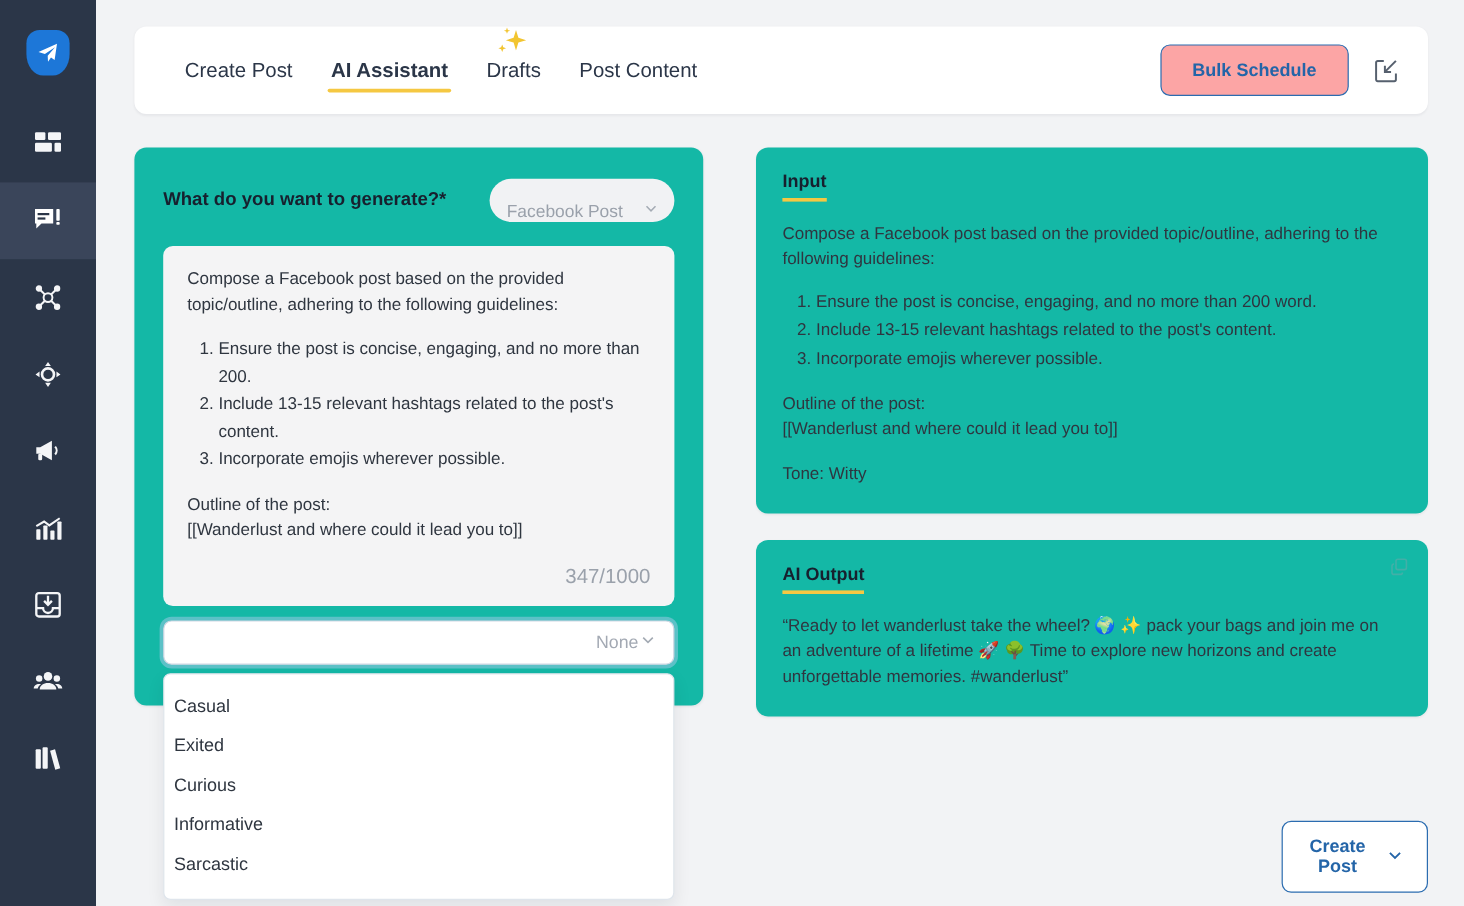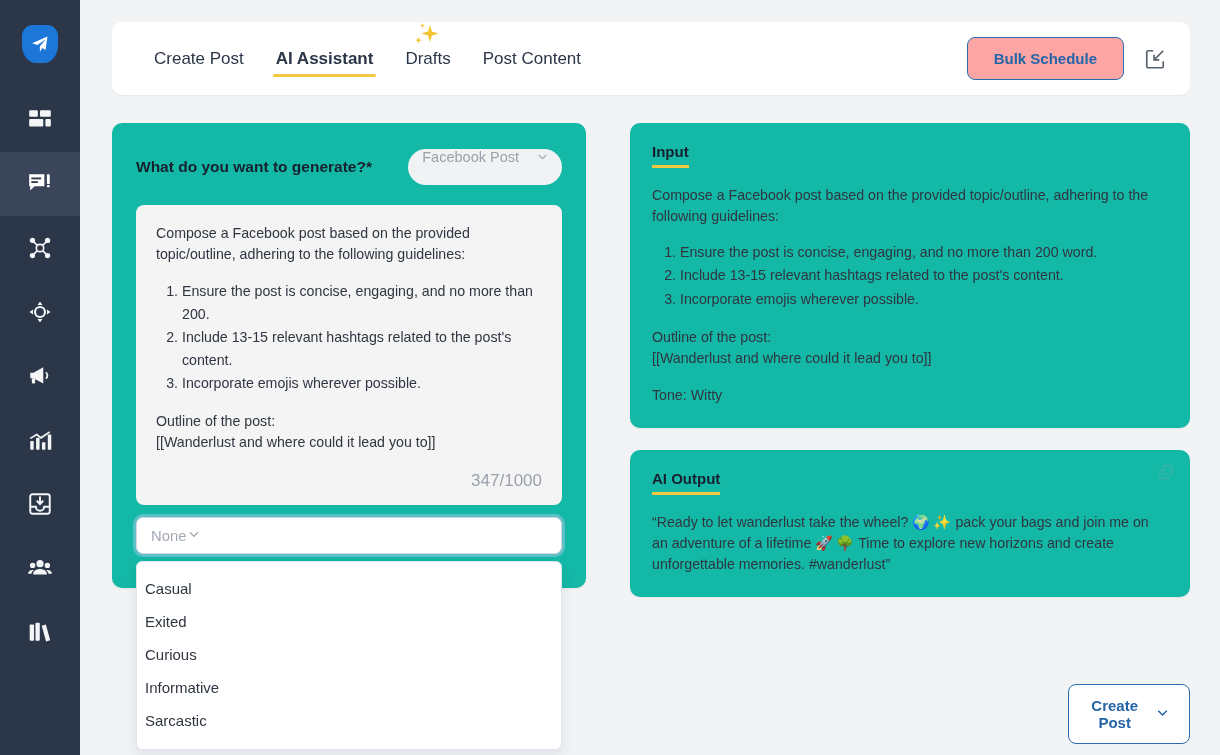--- a/index.html
+++ b/index.html
@@ -97,21 +97,21 @@
 
   .left-card { padding: 26px 24px 34px 24px; min-height: 450px; }
 
   .row-gen { display: flex; align-items: center; justify-content: space-between; }
   .gen-label { font-size: 15.5px; font-weight: bold; color: #17202e; }
   .gen-select {
     background: #f1f2f4;
     border-radius: 18px;
     height: 36px;
     min-width: 150px;
-    display: flex; align-items: flex-start; justify-content: space-between;
+    display: flex; align-items: flex-end; justify-content: space-between;
     padding: 0 12px 0 14px;
     color: #9aa1ab;
     font-size: 14.5px;
     cursor: pointer;
     gap: 16px;
   }
 
   .prompt-box {
     margin-top: 20px;
     background: #f4f4f5;
@@ -132,21 +132,21 @@
   }
 
   .tone-label { margin-top: 26px; font-size: 15.5px; color: #17202e; }
 
   .select-wrap { position: relative; margin-top: 12px; }
   .select-box {
     height: 37px;
     background: #fff;
     border: 1px solid #cfd8e3;
     border-radius: 7px;
-    display: flex; align-items: center; justify-content: flex-start;
+    display: flex; align-items: center; justify-content: flex-end;
     padding: 0 13px 0 14px;
     cursor: pointer;
     box-shadow: 0 0 0 3px rgba(180,205,240,.45);
   }
   .select-box .ph { color: #a3a9b3; font-size: 14.8px; }
 
   .dropdown {
     position: absolute;
     left: 0; right: 0; top: 44px;
     background: #fff;

